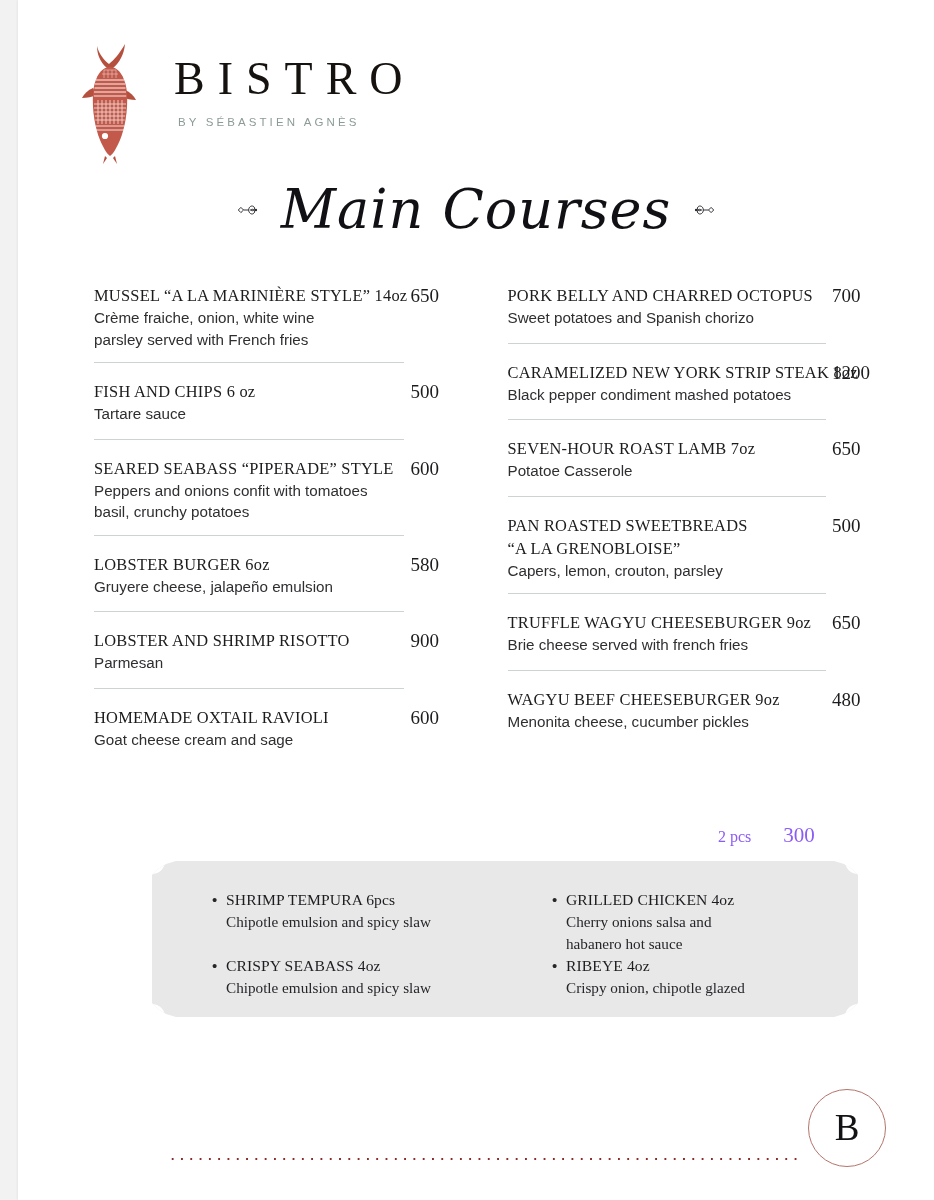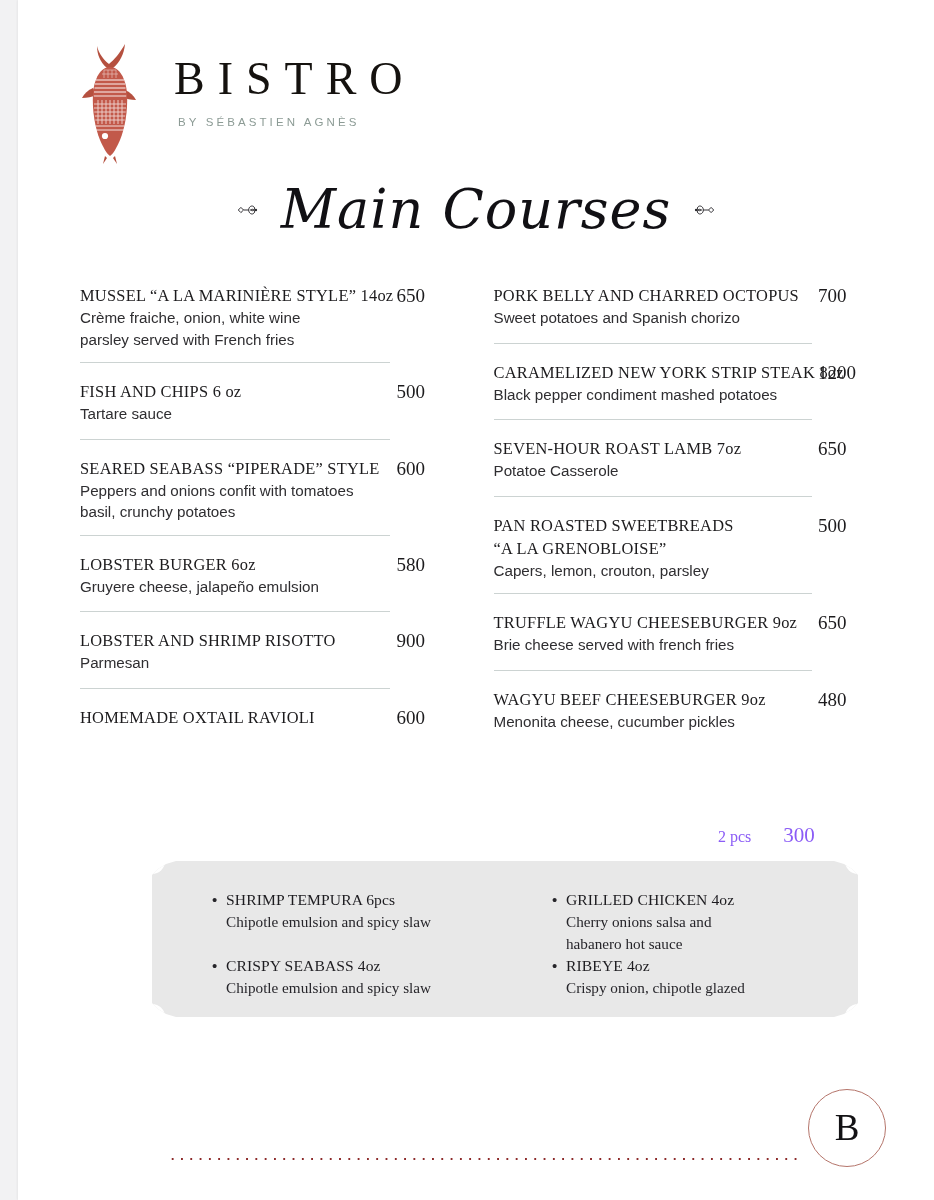--- a/index.html
+++ b/index.html
@@ -105,21 +105,21 @@
     gap: 32px;
     font-family: "Liberation Serif", serif;
     color: #8b5cf6;
   }
   .tacos-price-row .pcs { font-size: 16px; }
   .tacos-price-row .amt { font-size: 21px; }
 
   
   .menu-grid {
     position: absolute;
-    left: 62px;
+    left: 76px;
     top: 284px;
     width: 800px;
     display: flex;
     gap: 17px;
   }
   .menu-col { width: 400px; }
   .menu-col.right { padding-left: 10px; }
 
   .menu-item {
     display: flex;
@@ -407,20 +407,21 @@
           <div class="mi-name">LOBSTER AND SHRIMP RISOTTO</div>
           <div class="mi-desc">Parmesan</div>
         </div>
         <div class="mi-price">900</div>
       </div>
       <div class="divider"></div>
 
       <div class="menu-item" style="margin-top:17px;">
         <div class="mi-text">
           <div class="mi-name">HOMEMADE OXTAIL RAVIOLI</div>
+          <div class="mi-desc">Goat cheese cream and sage</div>
         </div>
         <div class="mi-price">600</div>
       </div>
 
     </div>
 
     <div class="menu-col right">
 
       <div class="menu-item" style="margin-bottom:14px;">
         <div class="mi-text">

